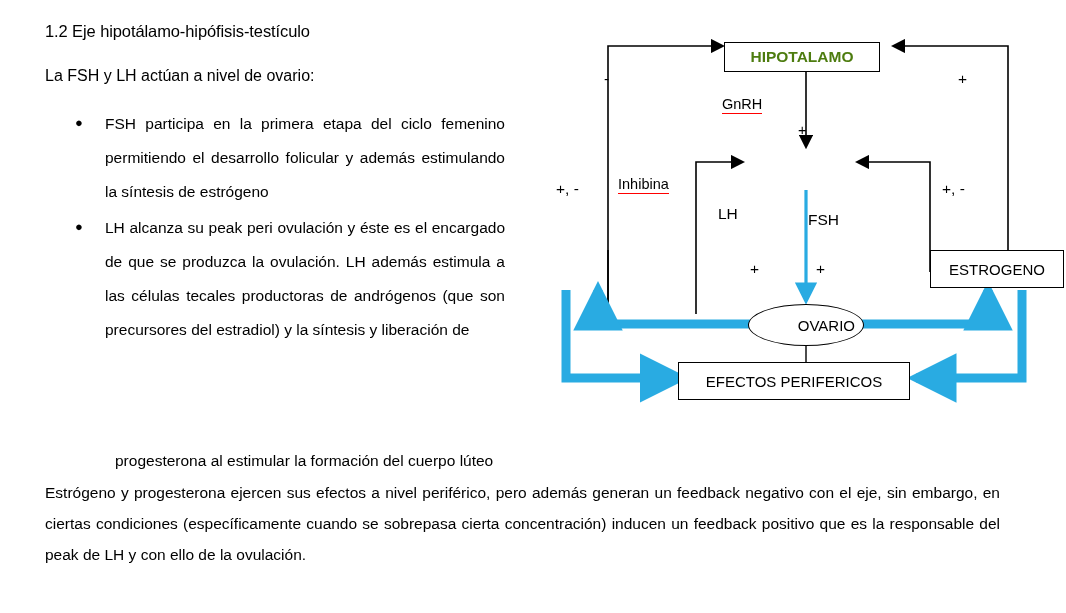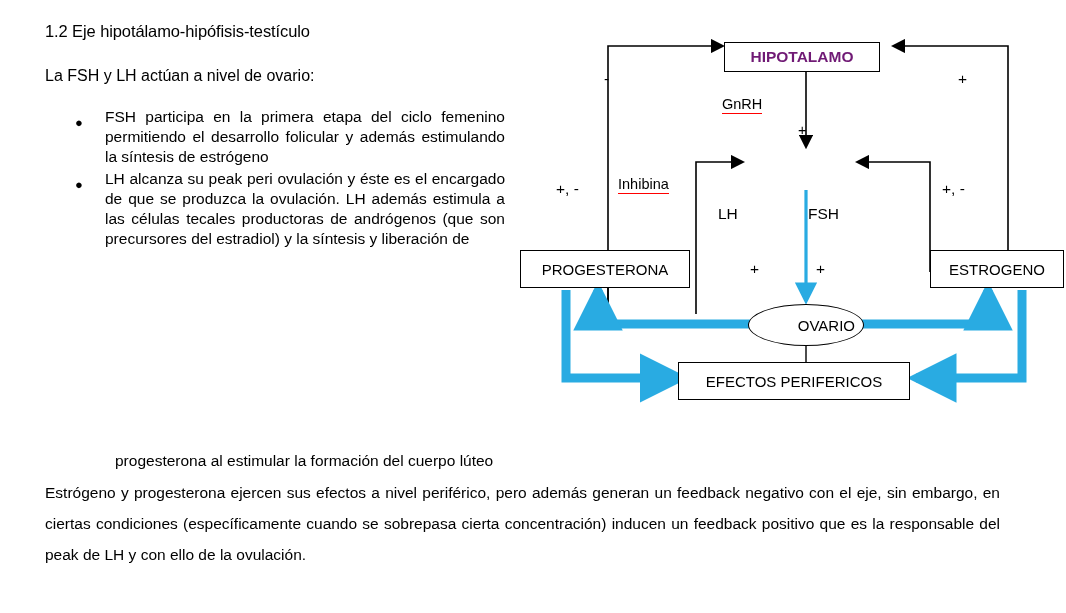--- a/index.html
+++ b/index.html
@@ -39,21 +39,21 @@
     margin: 0 0 22px 0;
   }
   ul.bullets {
     margin: 0;
     padding: 0 0 0 30px;
     list-style: none;
   }
   ul.bullets li {
     position: relative;
     font-size: 15.5px;
-    line-height: 20px;
+    line-height: 34px;
     text-align: justify;
     margin-bottom: 2px;
     padding-left: 30px;
   }
   ul.bullets li::before {
     content: "\25CF";
     position: absolute;
     left: 0;
     top: 0;
     font-size: 13px;
@@ -98,21 +98,21 @@
     border: 1.5px solid #000000;
     background: #ffffff;
     display: flex;
     align-items: center;
     justify-content: center;
     font-size: 15px;
     white-space: nowrap;
     padding: 3px 8px;
   }
   .node.red {
-    color: #701a75;
+    color: #4d7c0f;
     font-weight: bold;
     font-size: 15.5px;
   }
   .node.oval {
     border-radius: 50%;
     border: 1.5px solid #000000;
     font-size: 15px;
   }
   .lbl {
     position: absolute;
@@ -185,41 +185,38 @@
       <polyline points="512,276 512,364 406,364" fill="none" stroke="#29abe2" stroke-width="9" marker-end="url(#arrBlueBig)"></polyline>
 
       <line x1="296" y1="330" x2="296" y2="348" stroke="#000000" stroke-width="1.4"></line>
     </svg>
 
     <div class="node red" style="left:214px; top:28px; width:156px; height:30px;">
       <span>HIPOTALAMO</span>
     </div>
 
 
-    <div class="node" style="left:10px; top:236px; width:170px; height:38px;">
-      <span>PROGESTERONA</span>
-    </div>
 
     <div class="node" style="left:420px; top:236px; width:134px; height:38px;">
       <span>ESTROGENO</span>
     </div>
 
     <div class="node oval" style="left:238px; top:290px; width:116px; height:42px;justify-content:flex-end;">
       <span>OVARIO</span>
     </div>
 
     <div class="node" style="left:168px; top:348px; width:232px; height:38px;">
       <span>EFECTOS PERIFERICOS</span>
     </div>
 
     <span class="lbl underline-red" style="left:212px; top:82px;">GnRH</span>
     <span class="lbl" style="left:288px; top:108px;">+</span>
     <span class="lbl underline-red" style="left:108px; top:162px;">Inhibina</span>
     <span class="lbl big" style="left:208px; top:191px;">LH</span>
-    <span class="lbl big" style="left:298px; top:191px;">FSH</span>
+    <span class="lbl big" style="left:298px; top:197px;">FSH</span>
     <span class="lbl big" style="left:94px; top:56px;">-</span>
     <span class="lbl big" style="left:448px; top:56px;">+</span>
     <span class="lbl big" style="left:46px; top:166px;">+, -</span>
     <span class="lbl big" style="left:432px; top:166px;">+, -</span>
     <span class="lbl big" style="left:240px; top:246px;">+</span>
     <span class="lbl big" style="left:306px; top:246px;">+</span>
 
   </div>
 </div>
 

